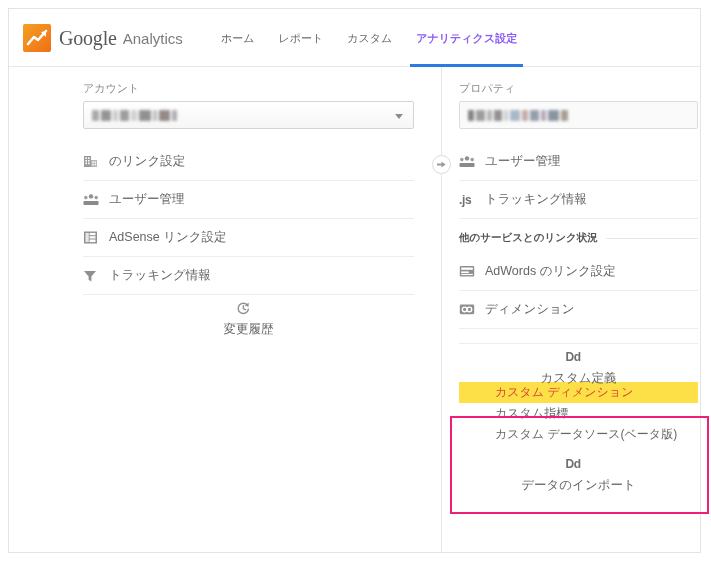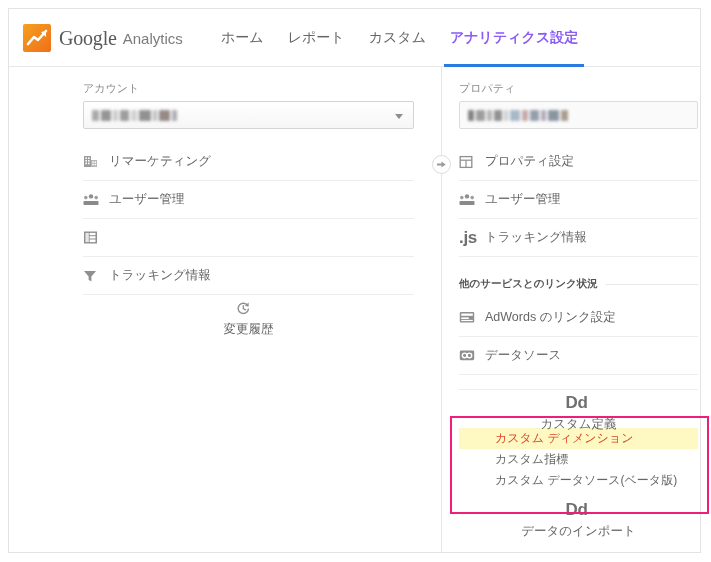--- a/index.html
+++ b/index.html
@@ -75,21 +75,21 @@
     height: 58px;
     display: flex;
     align-items: center;
   }
   .navtab {
     position: relative;
     height: 58px;
     display: flex;
     align-items: center;
     padding: 0 12px;
-    font-size: 14px;
+    font-size: 11px;
     color: #666;
     cursor: pointer;
     white-space: nowrap;
   }
   .navtab.active { color: #8b5cf6; font-weight: bold; }
   .navtab.active::after {
     content: "";
     position: absolute;
     left: 6px; right: 6px;
     bottom: 0;
@@ -201,34 +201,34 @@
     width: 26px;
     flex: 0 0 26px;
     display: flex;
     align-items: center;
     justify-content: flex-start;
     color: #8a8a8a;
   }
   .mi-label { white-space: nowrap; }
 
   .mi-icon-txt {
-    font-size: 17px;
+    font-size: 12px;
     font-weight: bold;
     color: #6f6f6f;
     letter-spacing: -0.3px;
   }
 
   .section-head {
     display: flex;
     align-items: center;
     height: 30px;
     font-size: 10.5px;
     font-weight: bold;
     color: #555;
-    margin-top: 12px;
+    margin-top: 4px;
     white-space: nowrap;
   }
   .section-head .rule {
     flex: 1;
     height: 1px;
     background: #e8e8e8;
     margin-left: 8px;
   }
 
   .spacer-rule {
@@ -243,21 +243,21 @@
     height: 21px;
     display: flex;
     align-items: center;
     padding-left: 36px;
     font-size: 12px;
     color: #666;
     cursor: pointer;
     white-space: nowrap;
   }
   .subitem.selected {
-    background: #fef9c3;
+    background: #fde047;
     color: #d9472a;
   }
 
   
   #annot {
     position: absolute;
     left: 450px;
     top: 416px;
     width: 259px;
     height: 98px;
@@ -338,21 +338,21 @@
               <rect x="2.4" y="6" width="1.6" height="1.6" fill="#fff"></rect>
               <rect x="5" y="6" width="1.6" height="1.6" fill="#fff"></rect>
               <rect x="2.4" y="8.6" width="1.6" height="1.6" fill="#fff"></rect>
               <rect x="5" y="8.6" width="1.6" height="1.6" fill="#fff"></rect>
               <rect x="9.3" y="7.4" width="1.5" height="1.5" fill="#fff"></rect>
               <rect x="11.6" y="7.4" width="1.5" height="1.5" fill="#fff"></rect>
               <rect x="9.3" y="9.8" width="1.5" height="1.5" fill="#fff"></rect>
               <rect x="11.6" y="9.8" width="1.5" height="1.5" fill="#fff"></rect>
             </svg>
           </span>
-          <span class="mi-label">リマーケティング</span>
+          <span class="mi-label">のリンク設定</span>
         </div>
 
         <div class="menu-item">
           <span class="mi-icon">
             <svg width="16" height="14" viewBox="0 0 16 14">
               <circle cx="8" cy="3.4" r="2.2" fill="#8f8f8f"></circle>
               <circle cx="2.8" cy="4.6" r="1.8" fill="#9f9f9f"></circle>
               <circle cx="13.2" cy="4.6" r="1.8" fill="#9f9f9f"></circle>
               <rect x="0.5" y="8" width="15" height="4" rx="0.8" fill="#8a8a8a"></rect>
             </svg>
@@ -363,20 +363,21 @@
         <div class="menu-item">
           <span class="mi-icon">
             <svg width="15" height="15" viewBox="0 0 15 15">
               <rect x="1" y="1.5" width="13" height="12" fill="#8f8f8f"></rect>
               <rect x="2.4" y="2.9" width="3.4" height="9.2" fill="#e6e6e6"></rect>
               <rect x="6.6" y="2.9" width="5.9" height="2.3" fill="#ffffff"></rect>
               <rect x="6.6" y="6.2" width="5.9" height="2.3" fill="#ffffff"></rect>
               <rect x="6.6" y="9.5" width="5.9" height="2.6" fill="#ffffff"></rect>
             </svg>
           </span>
+          <span class="mi-label">AdSense リンク設定</span>
         </div>
 
         <div class="menu-item">
           <span class="mi-icon">
             <svg width="14" height="14" viewBox="0 0 14 14">
               <polygon points="1,2 13,2 8.4,7.4 8.4,12.6 5.6,10.8 5.6,7.4" fill="#8f8f8f"></polygon>
             </svg>
           </span>
           <span class="mi-label">トラッキング情報</span>
         </div>
@@ -411,30 +412,20 @@
             <i style="width:9px;background:#6d7d8d"></i>
             <i style="width:5px;background:#9a8aa0"></i>
             <i style="width:11px;background:#5f6f7f"></i>
             <i style="width:7px;background:#8a7a6a"></i>
           </span>
         </div>
       </div>
 
       <div class="menu">
 
-        <div class="menu-item">
-          <span class="mi-icon">
-            <svg width="14" height="14" viewBox="0 0 14 14">
-              <rect x="1.2" y="1.6" width="11.6" height="10.8" fill="none" stroke="#8f8f8f" stroke-width="1.3"></rect>
-              <line x1="1.2" y1="5.2" x2="12.8" y2="5.2" stroke="#8f8f8f" stroke-width="1.2"></line>
-              <line x1="7" y1="5.2" x2="7" y2="12.4" stroke="#8f8f8f" stroke-width="1.2"></line>
-            </svg>
-          </span>
-          <span class="mi-label">プロパティ設定</span>
-        </div>
 
         <div class="menu-item">
           <span class="mi-icon">
             <svg width="16" height="14" viewBox="0 0 16 14">
               <circle cx="8" cy="3.4" r="2.2" fill="#8f8f8f"></circle>
               <circle cx="2.8" cy="4.6" r="1.8" fill="#9f9f9f"></circle>
               <circle cx="13.2" cy="4.6" r="1.8" fill="#9f9f9f"></circle>
               <rect x="0.5" y="8" width="15" height="4" rx="0.8" fill="#8a8a8a"></rect>
             </svg>
           </span>
@@ -464,21 +455,21 @@
         </div>
 
         <div class="menu-item">
           <span class="mi-icon">
             <svg width="16" height="13" viewBox="0 0 16 13">
               <rect x="0.8" y="1.6" width="14.4" height="9.6" rx="1.4" fill="#8f8f8f"></rect>
               <circle cx="5.6" cy="6.4" r="2.3" fill="none" stroke="#ffffff" stroke-width="1.4"></circle>
               <circle cx="10.4" cy="6.4" r="2.3" fill="none" stroke="#ffffff" stroke-width="1.4"></circle>
             </svg>
           </span>
-          <span class="mi-label">データソース</span>
+          <span class="mi-label">ディメンション</span>
         </div>
 
         <div class="spacer-rule"></div>
 
 
         <div class="menu-item no-rule" style="height:34px;">
           <span class="mi-icon mi-icon-txt">Dd</span>
           <span class="mi-label">カスタム定義</span>
         </div>
 

